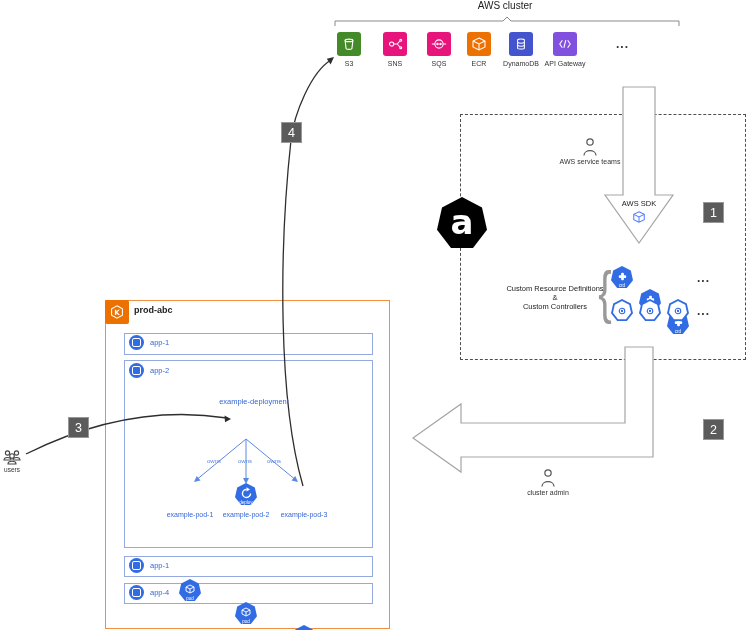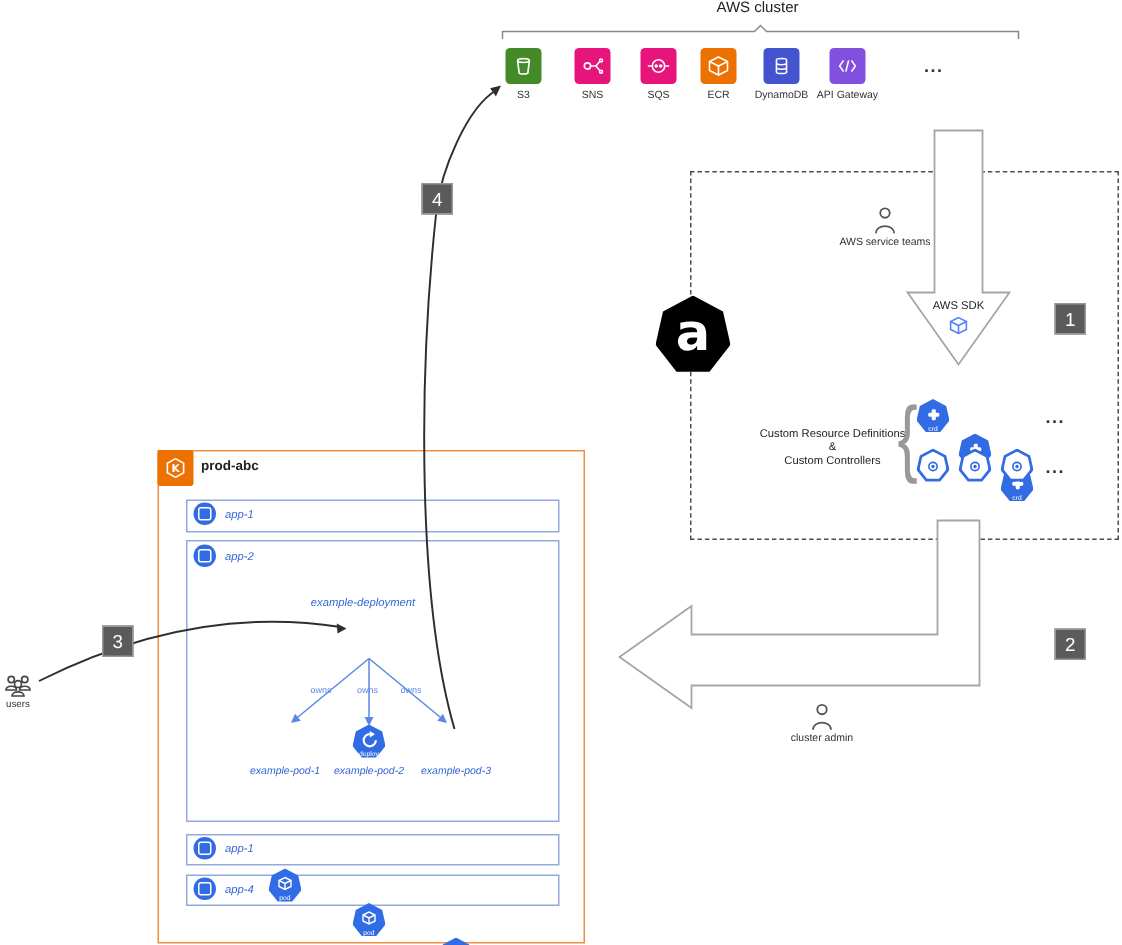--- a/index.html
+++ b/index.html
@@ -8,21 +8,21 @@
   .abs{position:absolute;}
   
   .layer-boxes{z-index:1;} .layer-lines{z-index:2;} .layer-items{z-index:3;}
   
   .dashed-box{border:1px dashed #4d4d4d;}
   .cluster-box{border:1px solid #EE8F41;background:#fff;}
   .app-box{border:1px solid #94A9E0;background:#fff;}
   
   .tiny{font-size:7px;line-height:1.15;color:#333;}
   .t75{font-size:7.5px;line-height:1.2;}
-  .blue-lbl{color:#3567D6;font-style:italic;}
+  .blue-lbl{color:#3567D6;}
   .center{text-align:center;}
   .heading{font-size:10px;color:#222;}
   .dots{font-size:12px;font-weight:bold;color:#333;letter-spacing:1px;line-height:1;}
   
   .step-badge{width:21px;height:21px;background:#5B5B5B;border:1px solid #979797;
       color:#fff;font-size:12.5px;display:flex;align-items:center;justify-content:center;
       box-sizing:border-box;}
   
   .svc-icon{width:24px;height:24px;border-radius:3px;display:flex;align-items:center;justify-content:center;}
   .svc-lbl{width:48px;text-align:center;font-size:7px;color:#333;line-height:1;}
@@ -247,21 +247,21 @@
   <div class="abs layer-items ns-icon" style="left:129px;top:558px;">
       <div class="sq"></div>
     </div>
   <div class="abs layer-items t75 blue-lbl" style="left:150px;top:561px;">app-1</div>
 
   <div class="abs layer-items ns-icon" style="left:129px;top:585px;">
       <div class="sq"></div>
     </div>
   <div class="abs layer-items t75 blue-lbl" style="left:150px;top:588px;">app-4</div>
 
-  <div class="abs layer-items t75 blue-lbl center" style="left:192px;top:397px;width:100px;">example-deployment</div>
+  <div class="abs layer-items t75 blue-lbl center" style="left:204px;top:397px;width:100px;">example-deployment</div>
   <div class="abs layer-items hept k8s-solid" style="left:235px;top:414px;width:22px;height:23px;">
     <svg width="13" height="13" viewBox="0 0 24 24" style="margin-top:-3px;">
       <path d="M12 4.5 A7.5 7.5 0 1 0 19.5 12" fill="none" stroke="#fff" stroke-width="2.6"></path>
       <polygon points="12,0.5 18.5,4.5 12,8.5" fill="#fff"></polygon>
     </svg>
     <div class="k8s-micro">deploy</div>
   </div>
 
   <div class="abs layer-items micro-owns" style="left:207px;top:458px;">owns</div>
   <div class="abs layer-items micro-owns" style="left:238px;top:458px;">owns</div>

